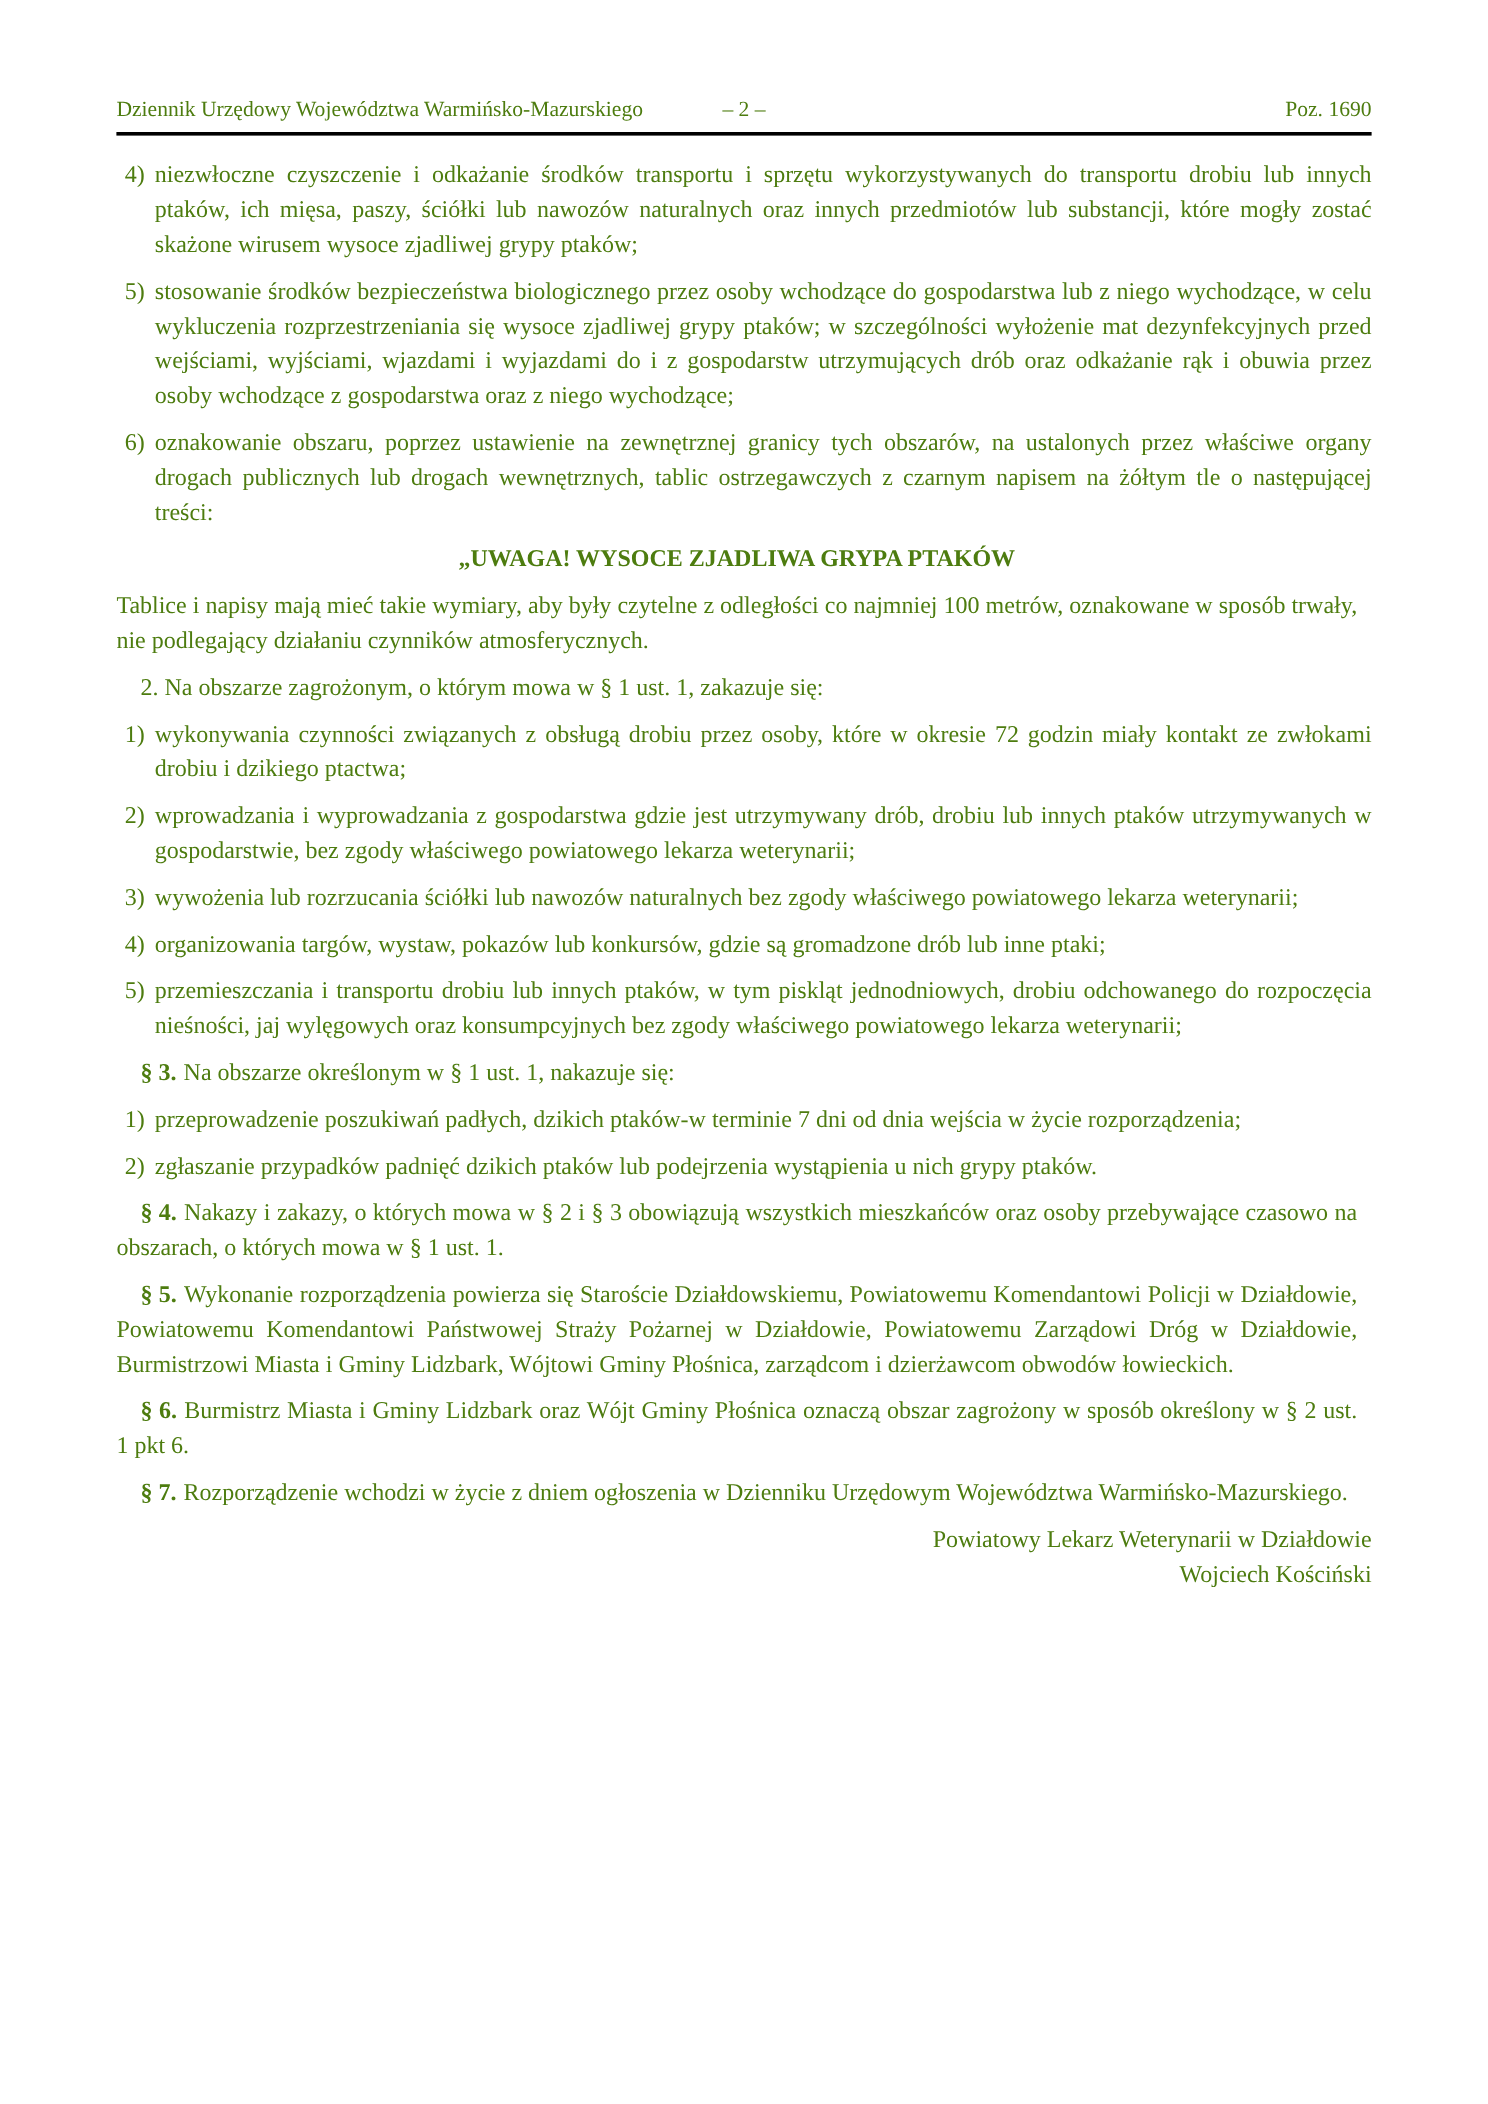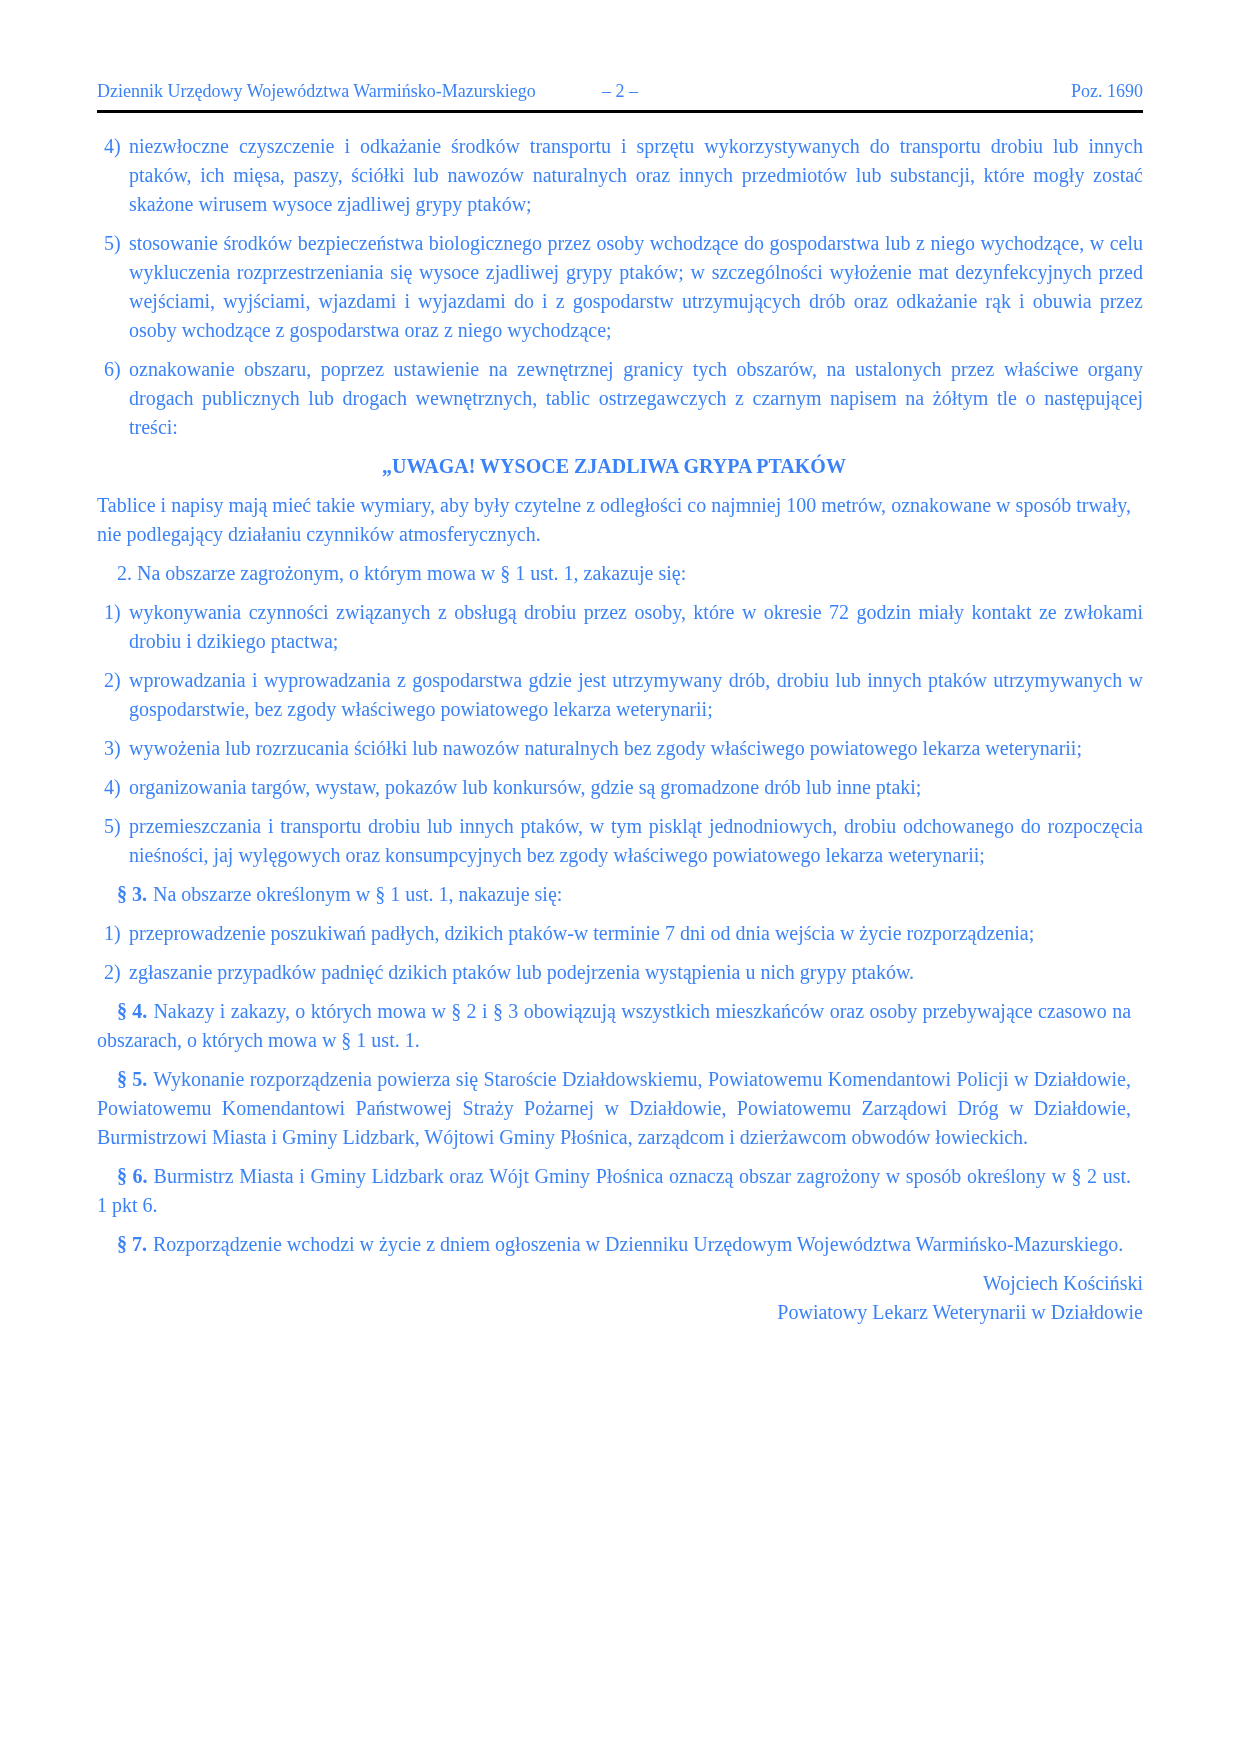--- a/index.html
+++ b/index.html
@@ -1,21 +1,21 @@
 <!DOCTYPE html>
 <html lang="pl"><head>
 <meta charset="utf-8">
 <style>
   html,body{margin:0;padding:0;background:#e8e8e8;}
   .page{
     position:relative;
     width:1240px;height:1753px;
     margin:0 auto;
     background:#ffffff;
-    color:#3b82f6;
+    color:#4d7c0f;
     font-family:"Liberation Serif","DejaVu Serif",serif;
     overflow:hidden;
   }
   
   .header{
     position:absolute;left:97px;right:97px;top:80px;
     height:30px;
     font-size:18px;line-height:22px;
     border-bottom:3px solid #000;
   }
@@ -113,18 +113,18 @@
 
     <p class="indent">
       <b class="lead">§ 6.</b><span>Burmistrz Miasta i Gminy Lidzbark oraz Wójt Gminy Płośnica oznaczą obszar zagrożony w sposób określony w § 2 ust. 1 pkt 6.</span>
     </p>
 
     <p class="indent">
       <b class="lead">§ 7.</b><span>Rozporządzenie wchodzi w życie z dniem ogłoszenia w Dzienniku Urzędowym Województwa Warmińsko-Mazurskiego.</span>
     </p>
 
     <div class="signature">
+      <div>Powiatowy Lekarz Weterynarii w Działdowie</div>
       <div>Wojciech Kościński</div>
-      <div>Powiatowy Lekarz Weterynarii w Działdowie</div>
     </div>
 
   </div>
 </div>
 
 </body></html>

